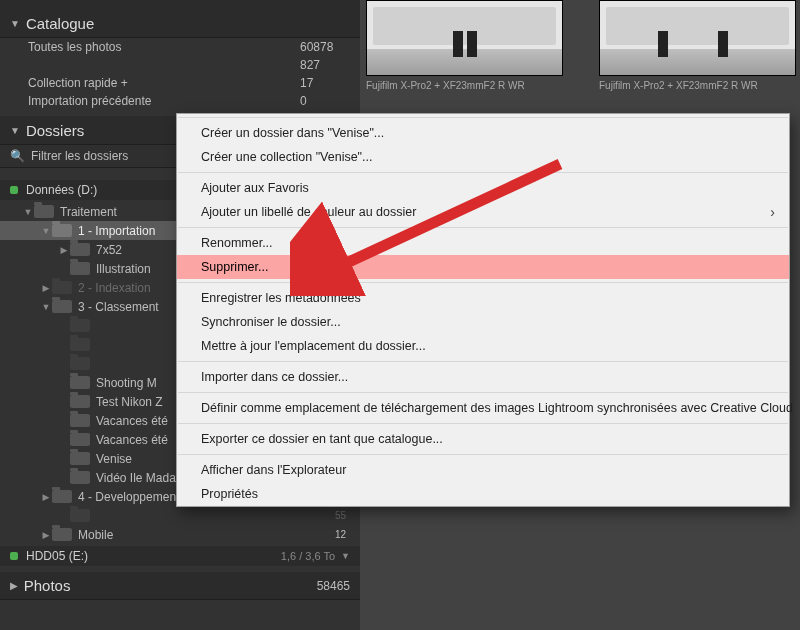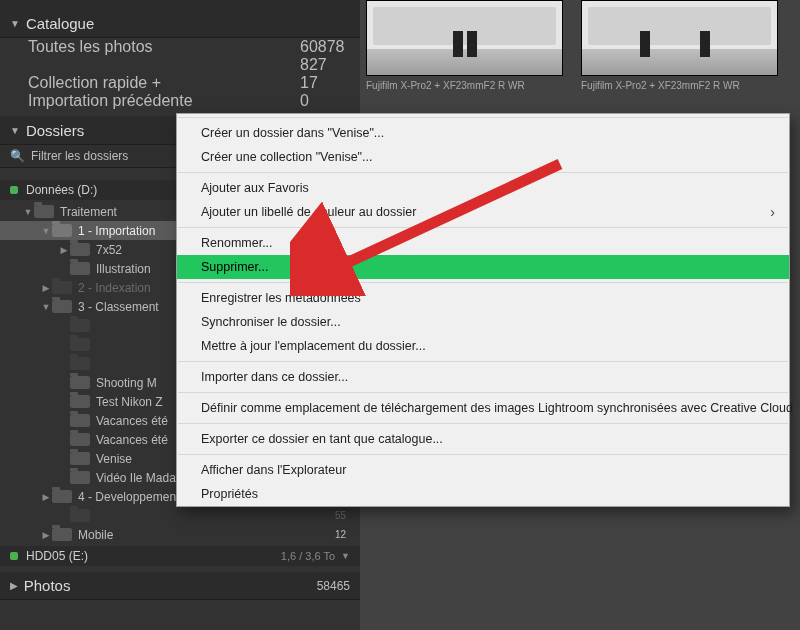--- a/index.html
+++ b/index.html
@@ -43,21 +43,21 @@
   }
   .section-plus {
     margin-left: auto;
     color: #aaa;
     font-size: 16px;
   }
   .panel-row {
     display: flex;
     align-items: center;
     padding: 2px 10px 2px 28px;
-    font-size: 16px;
+    font-size: 12px;
     color: #bdbdbd;
     height: 18px;
   }
   .panel-row .count {
     margin-left: auto;
     color: #bdbdbd;
     min-width: 50px;
     text-align: left;
   }
   .filter-row {
@@ -138,21 +138,21 @@
     margin-left: auto;
     font-size: 10px;
   }
   .indent-1 { padding-left: 22px; }
   .indent-2 { padding-left: 40px; }
   .indent-3 { padding-left: 58px; }
 
   
   .thumbs {
     display: flex;
-    gap: 18px;
+    gap: 36px;
     padding: 0 6px;
   }
   .thumb {
     width: 197px;
   }
   .thumb-img {
     width: 197px; height: 76px;
     background: #e6e6e6;
     border: 1px solid #000;
     position: relative;
@@ -194,21 +194,21 @@
     box-shadow: 4px 6px 14px rgba(0,0,0,0.45);
     font-size: 12.5px;
     color: #222;
     z-index: 50;
   }
   .ctx-item {
     padding: 5px 24px;
     white-space: nowrap;
   }
   .ctx-item.highlight {
-    background: #22c55e;
+    background: #fca5a5;
     color: #000;
   }
   .ctx-item.has-sub { position: relative; }
   .ctx-item.has-sub::after {
     content: "›";
     position: absolute;
     right: 14px;
     top: 4px;
     color: #444;
     font-size: 14px;

